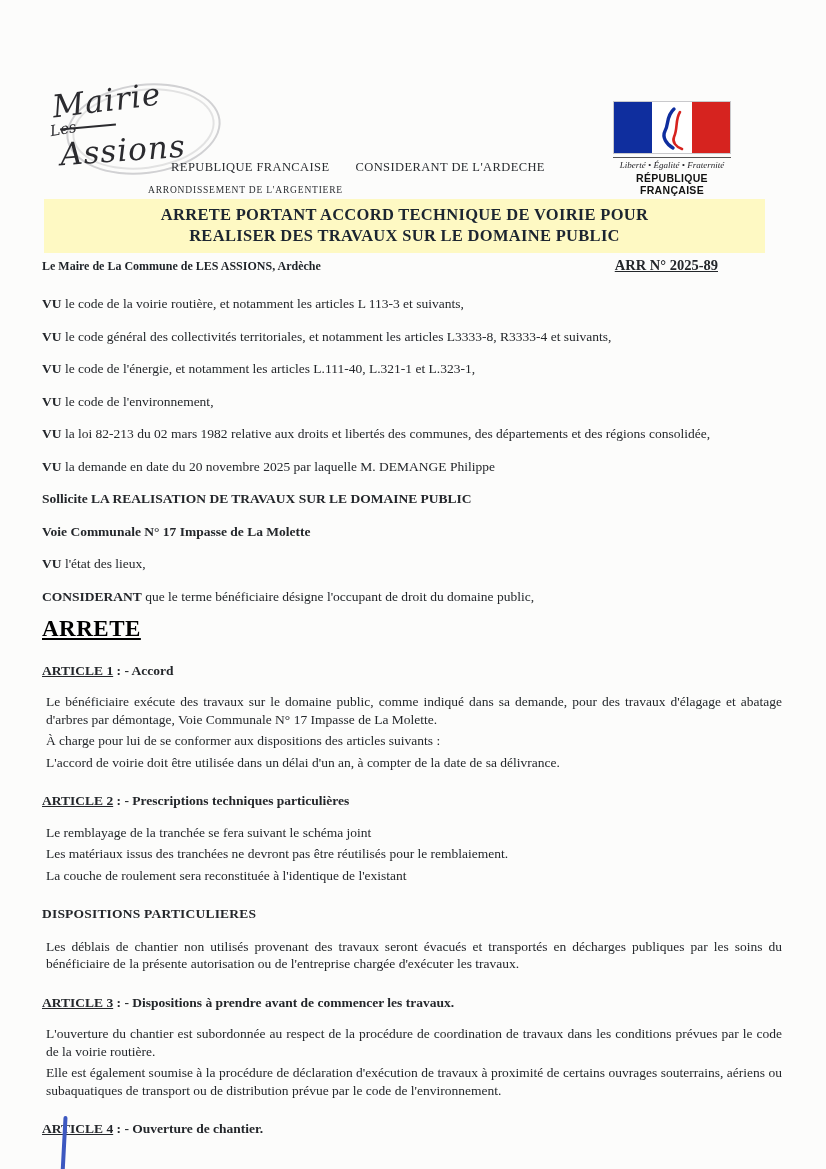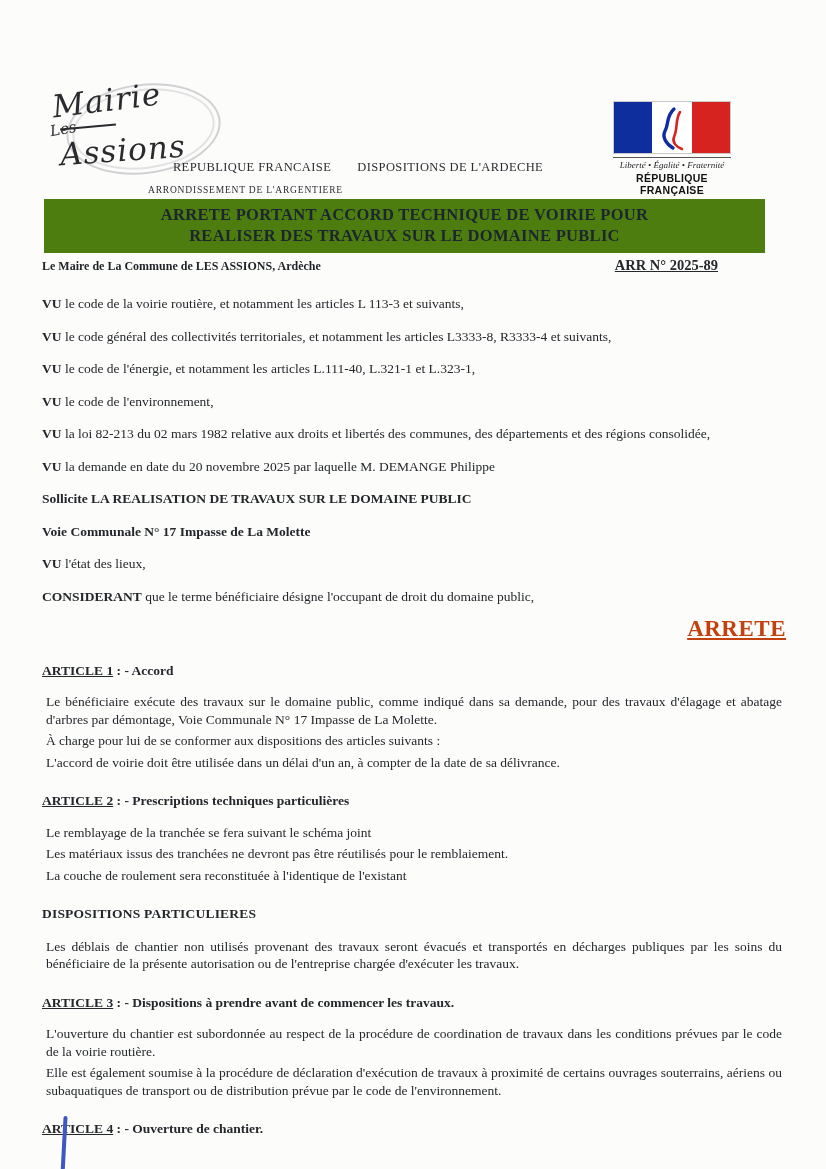--- a/index.html
+++ b/index.html
@@ -47,36 +47,36 @@
   .band.blue { width:38px; }
   .band.white { width:40px; background:#ffffff; position:relative; }
   .band.red { width:38px; }
   .band.white svg { position:absolute; left:-8px; top:2px; }
   .motto { font-style:italic; font-size:9px; text-align:center; margin-top:3px; color:#26262a; border-top:1px solid #555; padding-top:2px; }
   .caption { font-family:"Liberation Sans", sans-serif; font-weight:bold; font-size:10.5px; letter-spacing:.3px; text-align:center; margin-top:2px; color:#111; }
 
   
   .title-block {
     position:absolute; left:44px; top:199px; right:61px;
-    background:#4d7c0f; padding:5px 0 7px;
+    background:#fef9c3; padding:5px 0 7px;
     text-align:center; font-weight:bold; font-size:16.5px; line-height:21px;
     letter-spacing:.3px; color:#1c2530;
   }
 
   
   .intro-row { position:absolute; left:42px; top:257px; right:40px; display:flex; justify-content:space-between; align-items:baseline; }
   .maire { font-weight:bold; font-size:12px; color:#1e2227; }
   .arr-number { font-weight:bold; font-size:14.5px; text-decoration:underline; margin-right:68px; white-space:nowrap; }
 
   
   .content { position:absolute; left:42px; top:295px; right:40px; font-size:13.5px; line-height:17.5px; color:#24272b; }
   .recital { margin:0 0 15px; text-align:justify; }
   .lead { font-weight:bold; }
   .bold-line { font-weight:bold; margin:0 0 15px; }
-  .arrete-h1 { text-align:right; font-size:23px; font-weight:bold; text-decoration:underline; letter-spacing:.5px; margin:6px 0 24px; color:#c2410c; }
+  .arrete-h1 { text-align:left; font-size:23px; font-weight:bold; text-decoration:underline; letter-spacing:.5px; margin:6px 0 24px; color:#000000; }
   .art-head { font-weight:bold; margin:0 0 14px; font-size:13.5px; }
   .art-head .label { text-decoration:underline; }
   .art-body { margin:0 0 21px; }
   .art-body p { margin:4px; text-align:justify; }
   .disp-head { font-weight:bold; letter-spacing:.2px; margin:0 0 15px; }
 
   
   .pen-mark { position:absolute; left:62px; top:1116px; width:4px; height:60px; background:#3d58c0; transform:rotate(3deg); border-radius:2px; }
 </style>
 </head>
@@ -89,21 +89,21 @@
     <div class="logo-ring inner"></div>
     <div class="logo-mairie">Mairie</div>
     <div class="logo-dash"></div>
     <div class="logo-les">Les</div>
     <div class="logo-assions">Assions</div>
   </div>
 
   <div class="gov">
     <div class="gov-line1">
       <span>REPUBLIQUE FRANCAISE</span>
-      <span>DISPOSITIONS DE L'ARDECHE</span>
+      <span>CONSIDERANT DE L'ARDECHE</span>
     </div>
     <div class="gov-line2">ARRONDISSEMENT DE L'ARGENTIERE</div>
   </div>
 
   <div class="marianne">
     <div class="flag">
       <div class="band blue" style="background:#0f2e9e"></div>
       <div class="band white">
         <svg width="56" height="49" viewBox="0 0 56 49">
           <path d="M 30 5 C 22 12 25 20 21 27 C 18 33 22 40 29 44" stroke="#0f2e9e" stroke-width="3.4" fill="none" stroke-linecap="round"></path>

